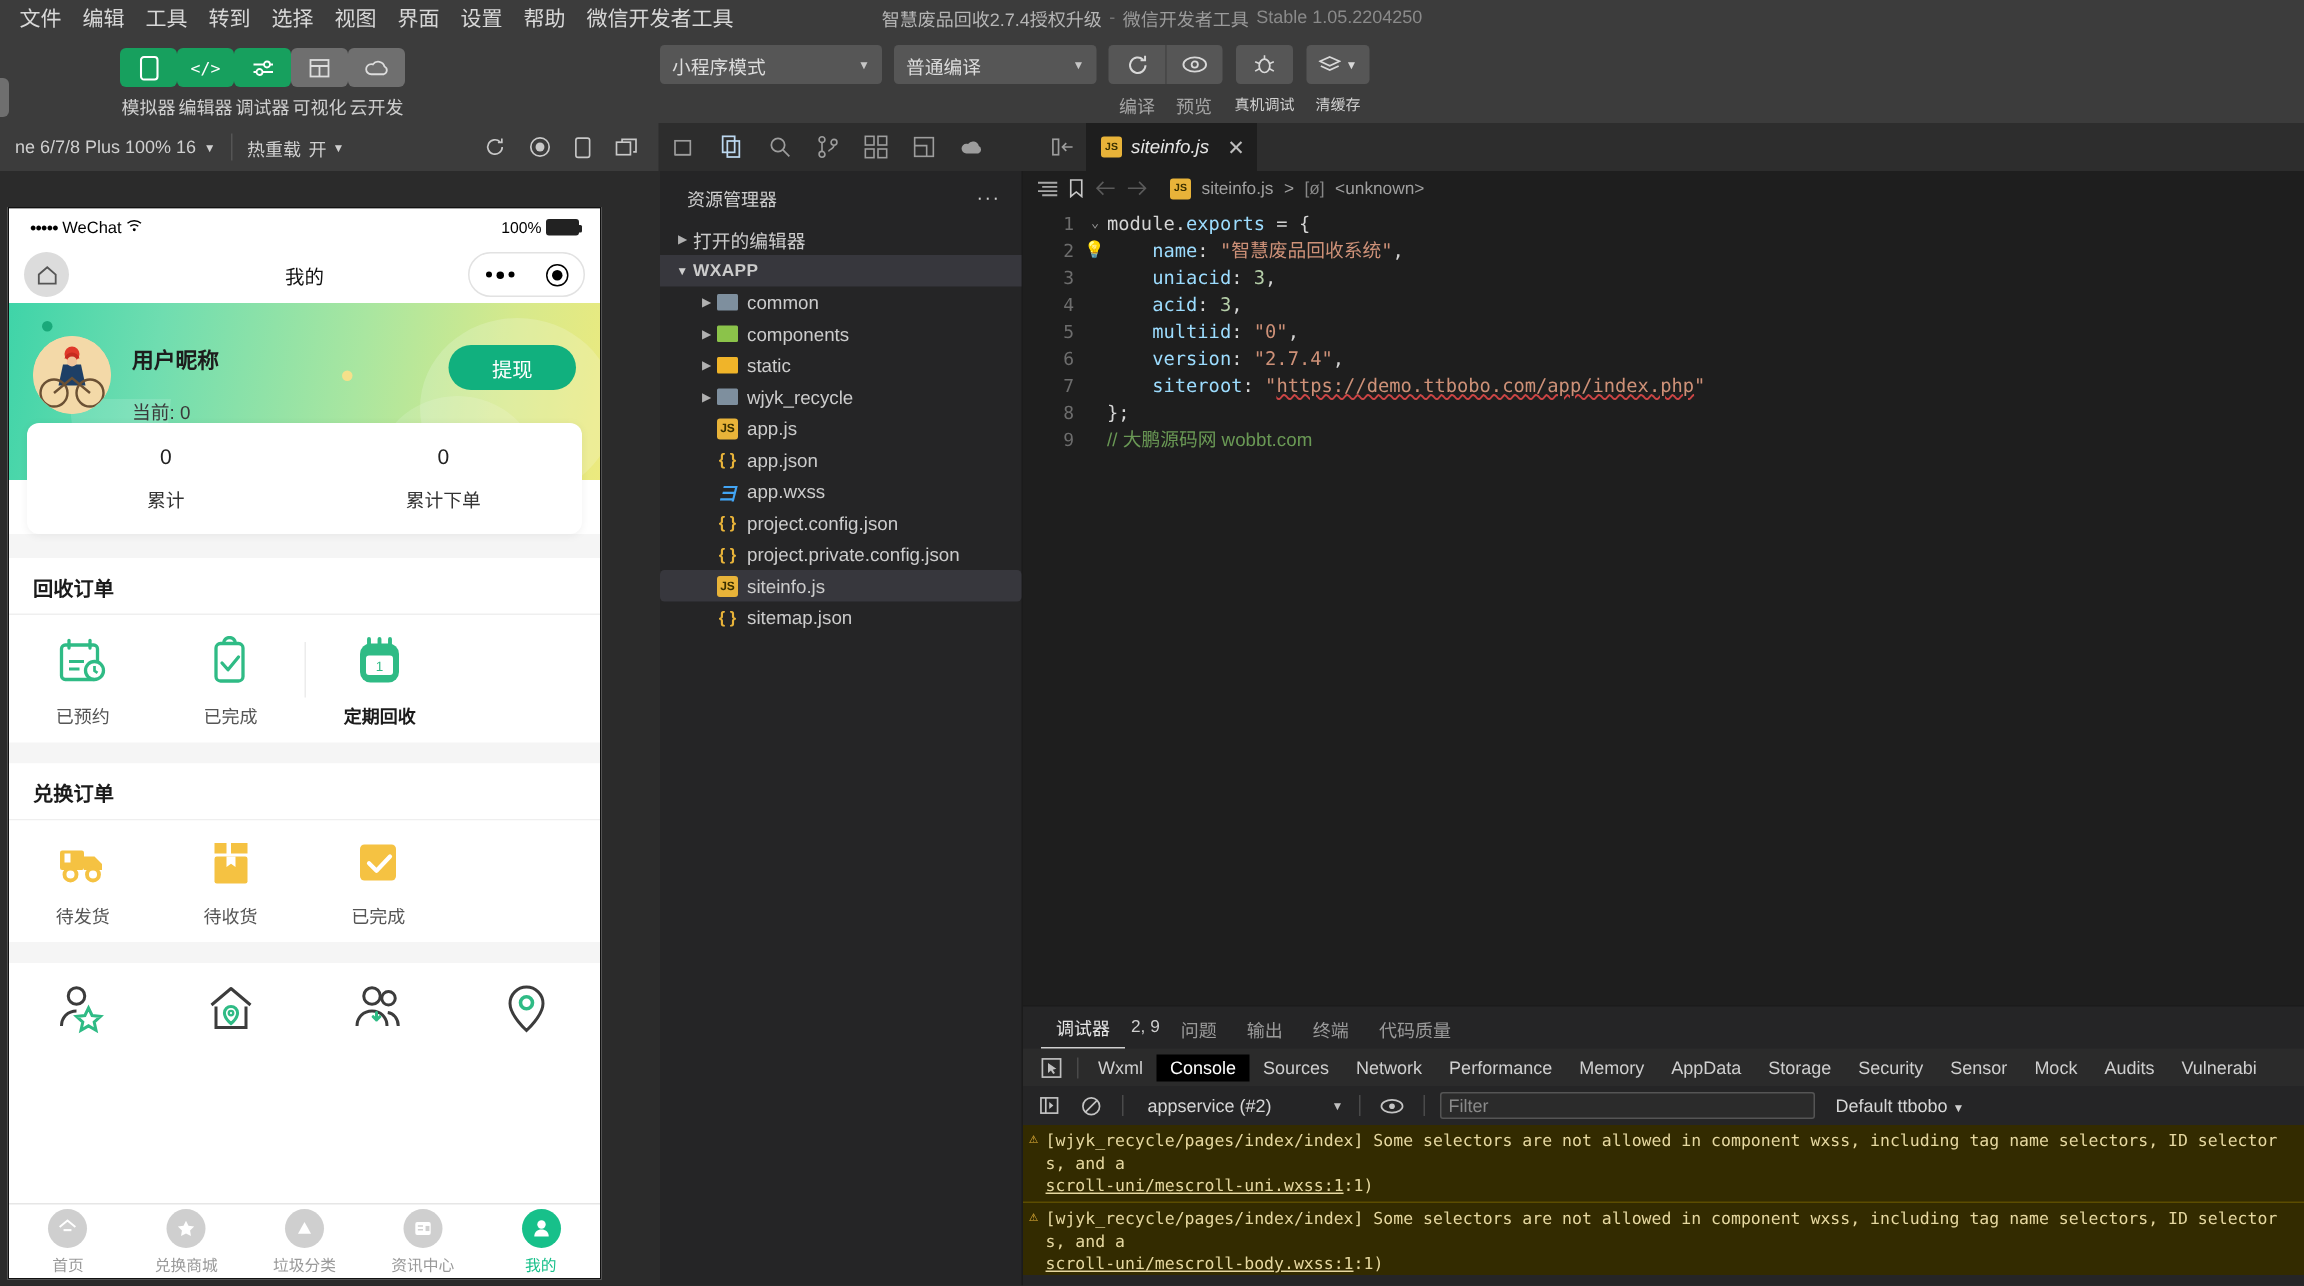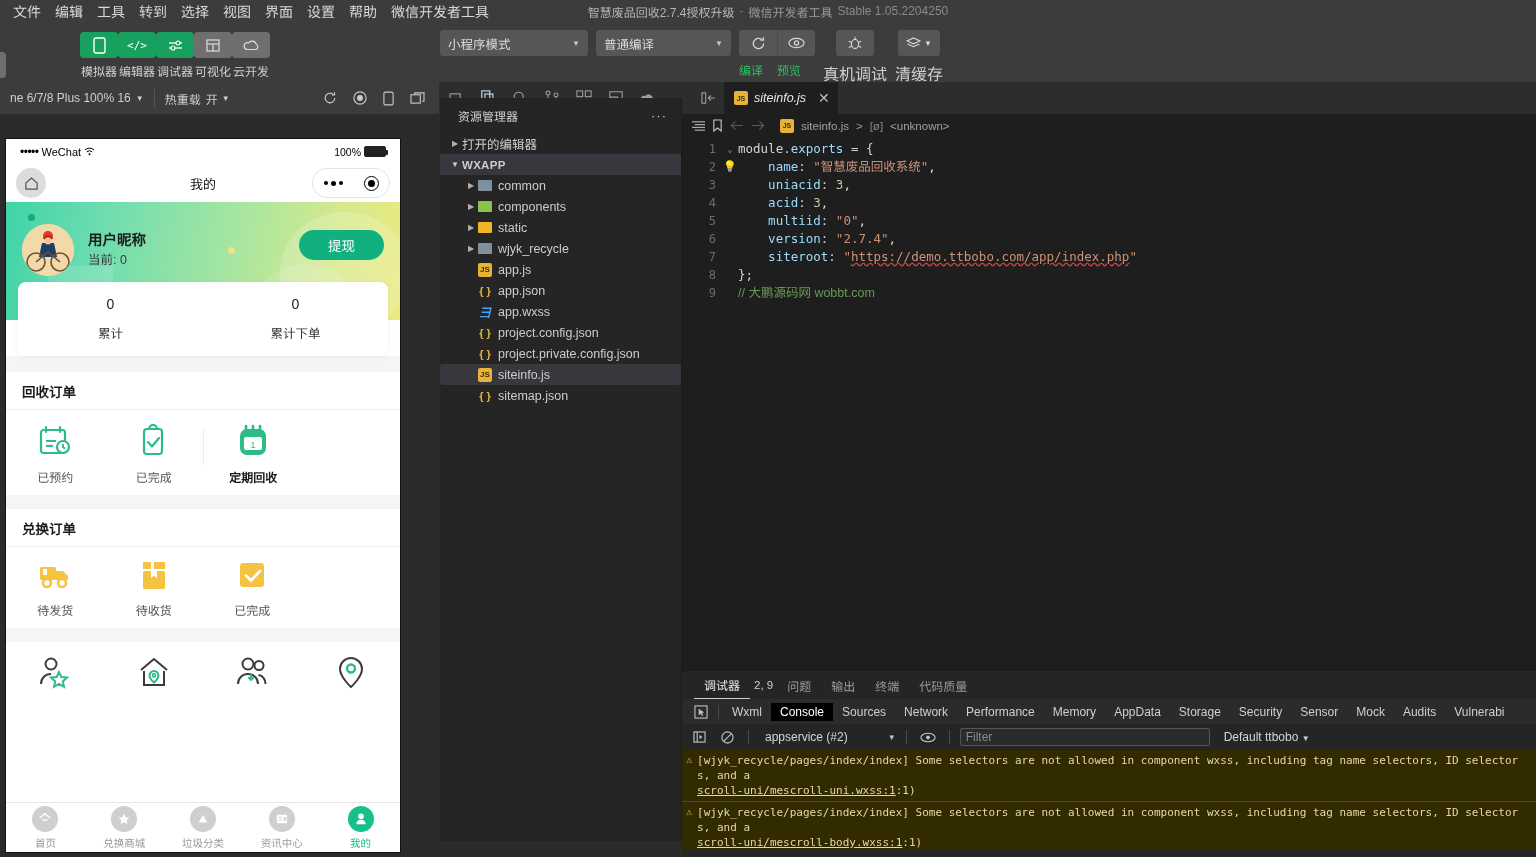--- a/index.html
+++ b/index.html
@@ -69,23 +69,23 @@
   .icobtn {
     width: 38px; height: 26px; background: #565656; border-radius: 3px;
     display: flex; align-items: center; justify-content: center;
     color: #d8d8d8;
   }
   .icogrp { display: flex; }
   .icogrp .icobtn { border-radius: 0; }
   .icogrp .icobtn:first-child { border-radius: 3px 0 0 3px; }
   .icogrp .icobtn:last-child { border-radius: 0 3px 3px 0; border-left: 1px solid #4a4a4a; }
   .tb-col { display: flex; flex-direction: column; align-items: center; }
-  .tb-col .lb { font-size: 16px; color: #d0d0d0; margin-top: 5px; }
+  .tb-col .lb { font-size: 10px; color: #d0d0d0; margin-top: 5px; }
   .pairlabels { display: flex; }
-  .pairlabels span { width: 38px; font-size: 12px; color: #22c55e; margin-top: 5px; }
+  .pairlabels span { width: 38px; text-align: center; font-size: 12px; color: #a3a3a3; margin-top: 5px; }
 
   
   .subbar {
     position: absolute; top: 82px; left: 0; width: 440px; height: 32px;
     background: #3c3c3c; display: flex; align-items: center;
     border-right: 1px solid #2d2d2d;
   }
   .subbar .seg { display: flex; align-items: center; height: 32px; padding: 0 10px; font-size: 12px; color: #cfcfcf; white-space: nowrap;}
   .subbar .divider { width: 1px; height: 18px; background: #555; }
   .subbar .right { margin-left: auto; display: flex; align-items: center; gap: 16px; padding-right: 14px; }
@@ -163,21 +163,21 @@
   .dot-y { position:absolute; width:15px;height:15px;border-radius:50%;background:#f6e08a; left: 143px; top: 88px;}
   .dot-y2 { position:absolute; width:7px;height:7px;border-radius:50%;background:#f6e08a; left: 222px; top: 45px;}
   .dot-g { position:absolute; width:7px;height:7px;border-radius:50%;background:#1aa97a; left: 22px; top: 12px;}
   .recy { position:absolute; left: 26px; top: 52px; width: 96px; height: 86px; opacity:.28;}
   .avatar {
     width: 52px; height: 52px; border-radius: 50%; overflow: hidden;
     background: #f2d7a8; flex: none; position: relative; z-index: 2;
   }
   .pinfo { margin-left: 14px; z-index: 2; padding-top: 4px;}
   .pname { font-size: 14.5px; font-weight: bold; color: #1d1d1d; }
-  .pcur { font-size: 12.5px; color: #3a3a3a; margin-top: 0; }
+  .pcur { font-size: 12.5px; color: #3a3a3a; margin-top: 15px; }
   .withdraw {
     margin-left: auto; z-index: 3; width: 85px; height: 30px; border-radius: 16px;
     background: #11b07e; color: #fff; font-size: 13.5px;
     display: flex; align-items: center; justify-content: center; margin-top: 6px;
   }
   .statcard {
     position: relative; margin: -38px 12px 0 12px; background: #fff;
     border-radius: 8px; height: 74px; display: flex; z-index: 4;
     box-shadow: 0 1px 6px rgba(0,0,0,0.06);
   }
@@ -206,21 +206,21 @@
   .tb-cell .circ {
     width: 26px; height: 26px; border-radius: 50%; background: #cfcfcf;
     display: flex; align-items: center; justify-content: center; color: #fff;
   }
   .tb-cell .lb { font-size: 10.5px; color: #9a9a9a; margin-top: 3px; }
   .tb-cell.active .circ { background: #17c08a; }
   .tb-cell.active .lb { color: #17c08a; }
 
   
   .explorer {
-    position: absolute; top: 98px; left: 440px; width: 242px; height: 743px;
+    position: absolute; top: 114px; left: 440px; width: 242px; height: 743px;
     background: #252526; border-right: 1px solid #1b1b1b;
   }
   .exp-head {
     height: 35px; display: flex; align-items: center; justify-content: space-between;
     padding: 0 14px 0 18px; font-size: 12px; color: #cfcfcf;
   }
   .exp-head .dots3 { color: #cfcfcf; letter-spacing: 1px; font-size: 13px;}
   .exp-row {
     height: 21px; display: flex; align-items: center; font-size: 12.5px;
     color: #cccccc; padding-left: 8px; white-space: nowrap;

